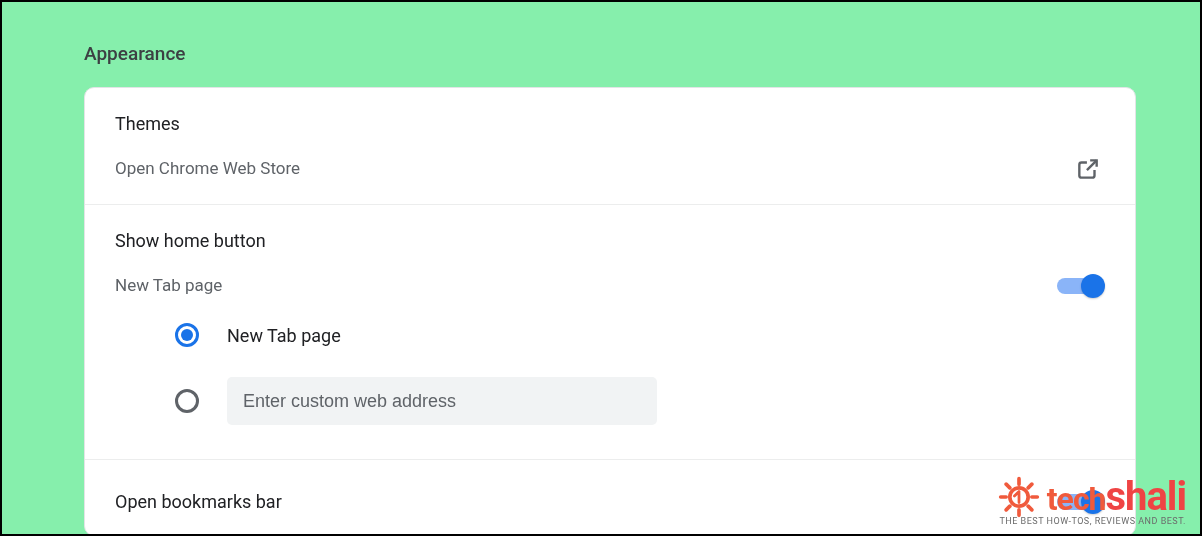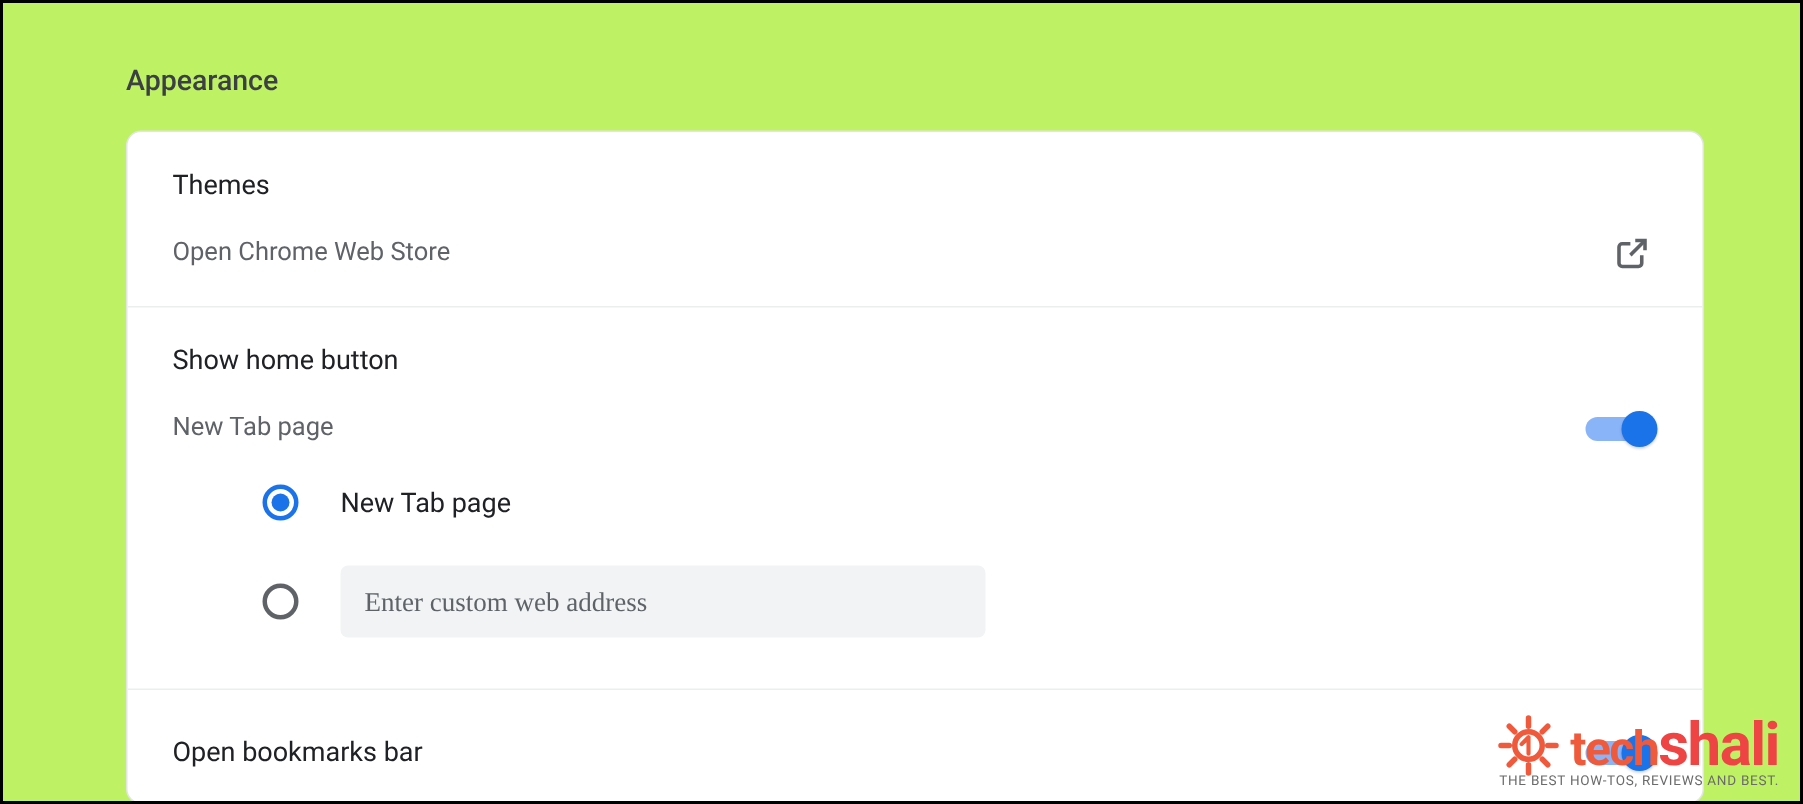--- a/index.html
+++ b/index.html
@@ -6,21 +6,21 @@
     body {
       font-family: Roboto, "Segoe UI", Arial, sans-serif;
       background: #fff;
       width: 1202px;
       height: 536px;
       overflow: hidden;
       border: 2px solid #000;
       position: relative;
     }
     .page-bg {
-      background: #bef264;
+      background: #86efac;
       width: 100%;
       height: 100%;
       padding: 0 0 0 0;
     }
     .section-title {
       font-size: 19px;
       color: #3c4043;
       font-weight: 500;
       padding: 40px 0 22px 82px;
     }
@@ -115,21 +115,21 @@
     }
     .addr-input {
       width: 430px;
       height: 48px;
       border: none;
       background: #f1f3f4;
       border-radius: 5px;
       padding: 0 16px;
       font-size: 18px;
       color: #5f6368;
-      font-family: Liberation Serif, serif;
+      font-family: Liberation Sans, sans-serif;
     }
     .addr-input::placeholder { color: #5f6368; }
     .row-home {
       border-bottom: none;
       padding-bottom: 6px;
     }
     .row-bookmarks {
       padding: 28px 30px 20px 30px;
     }
     

